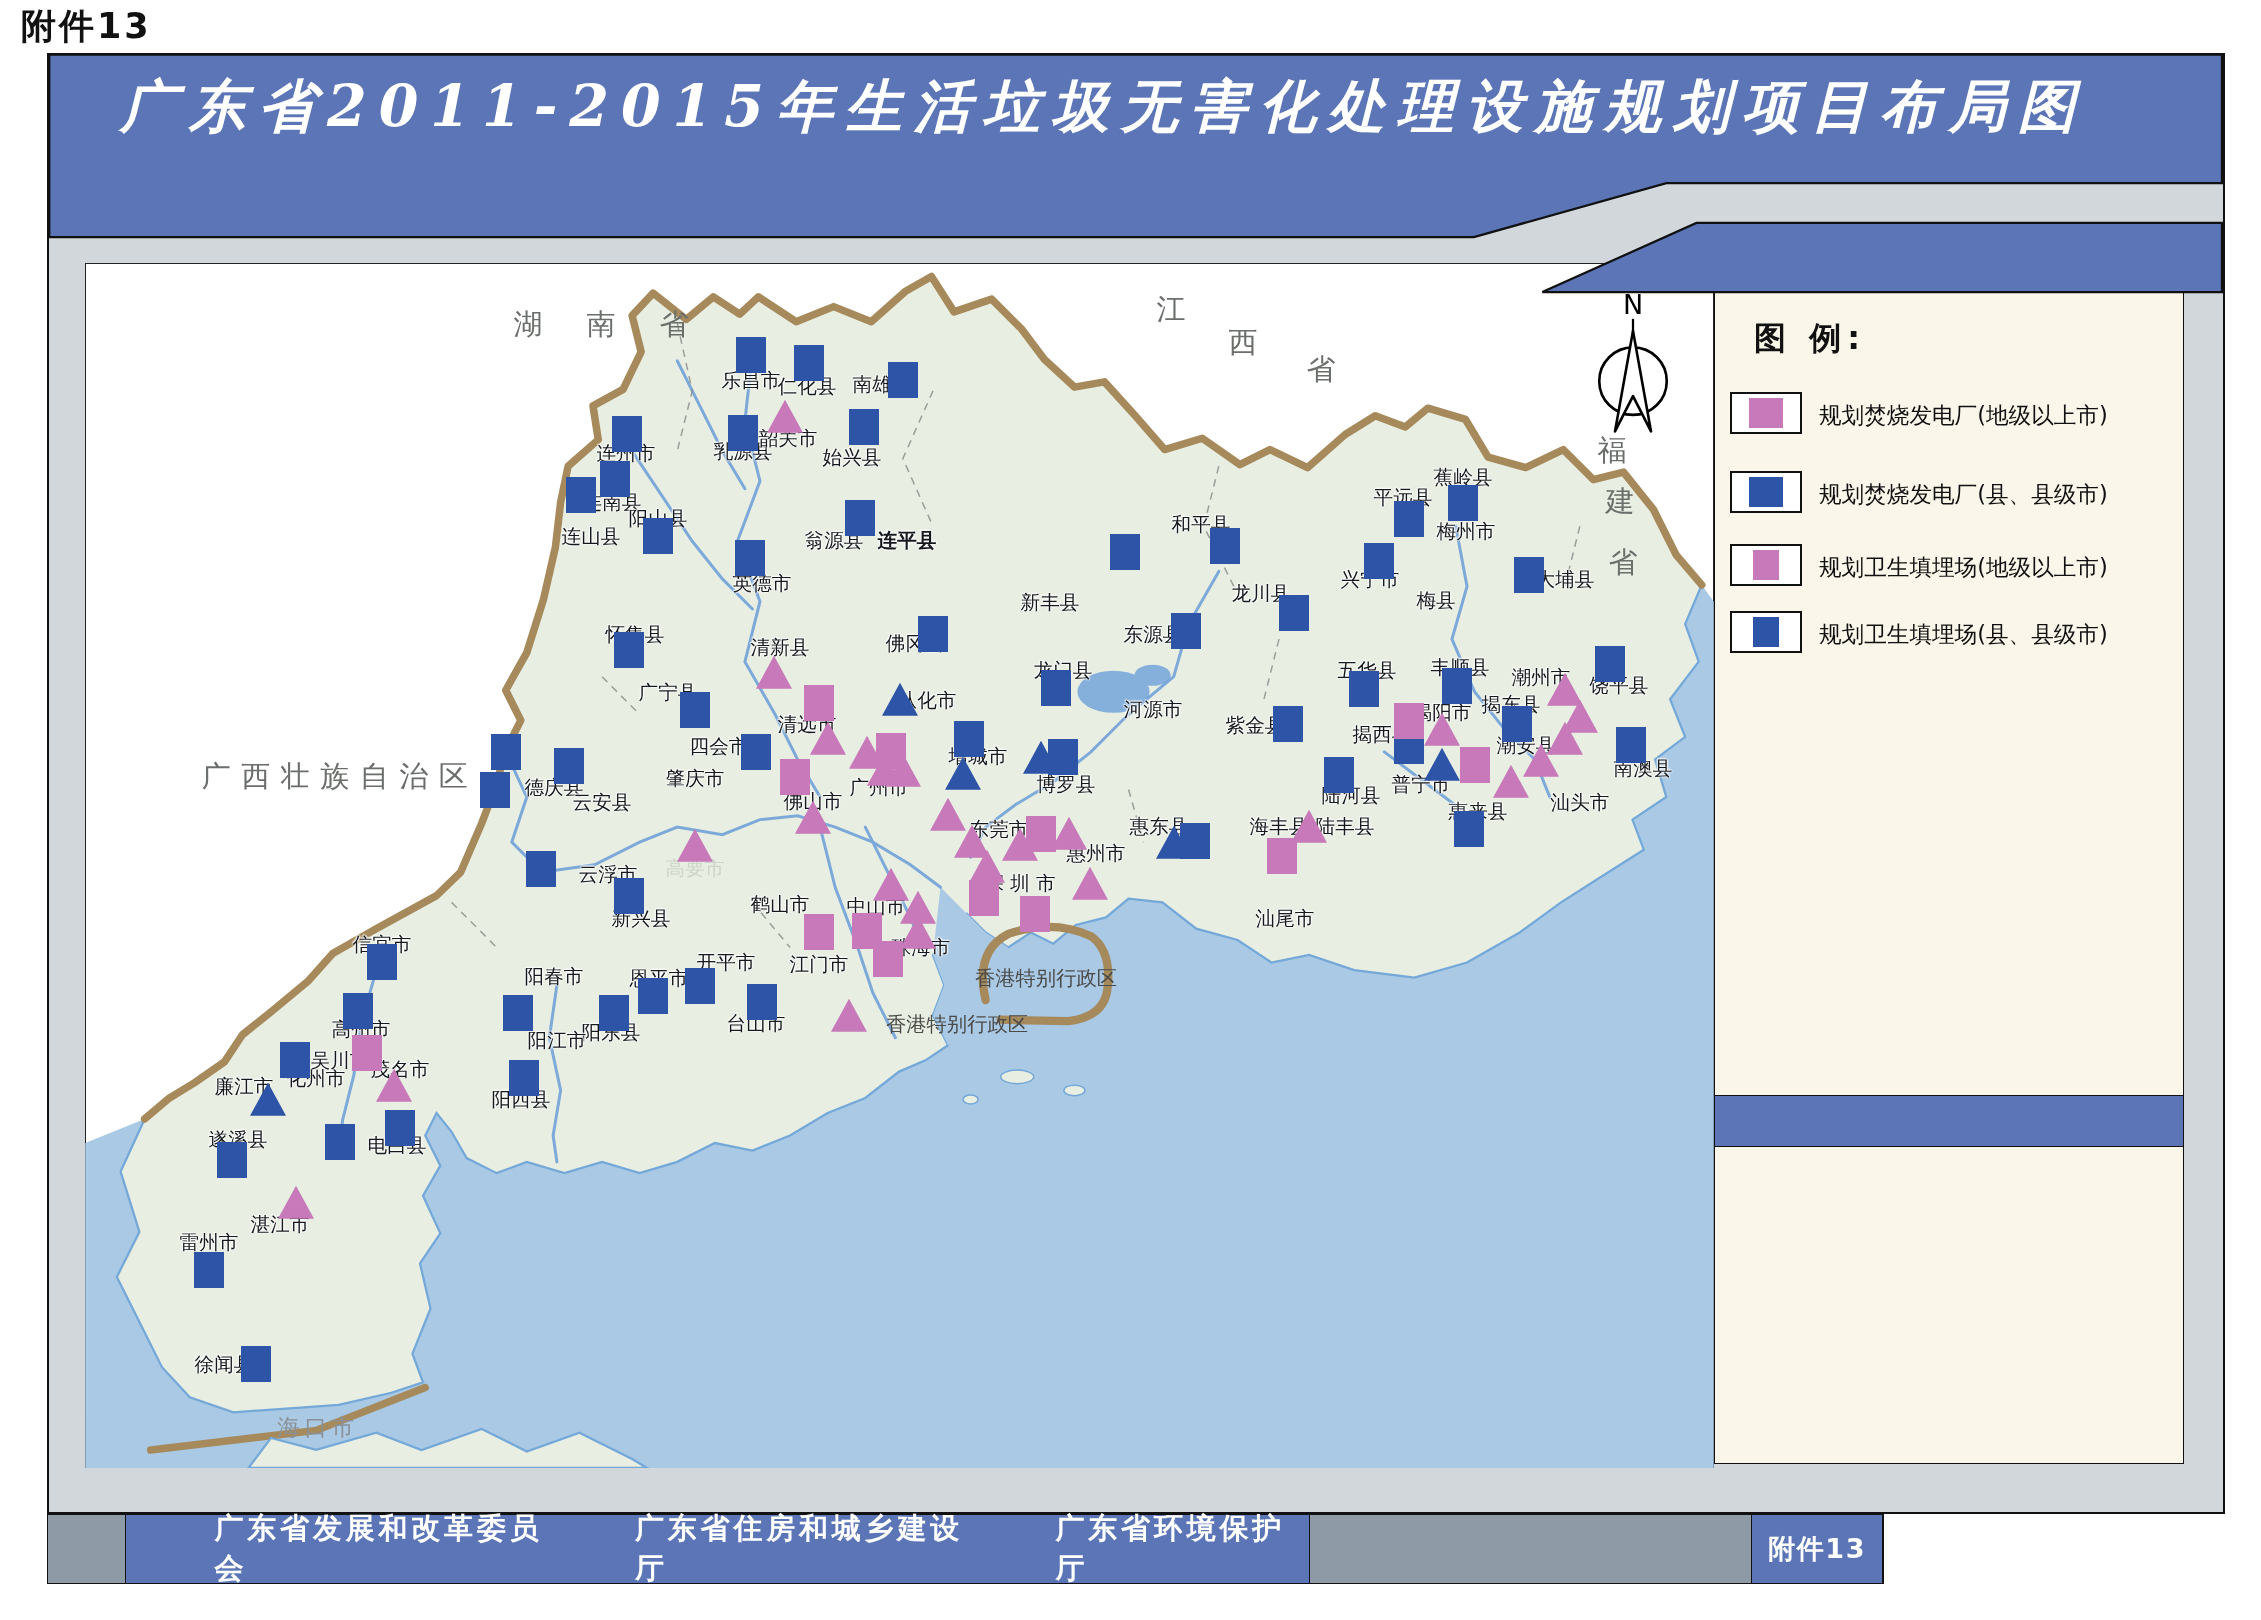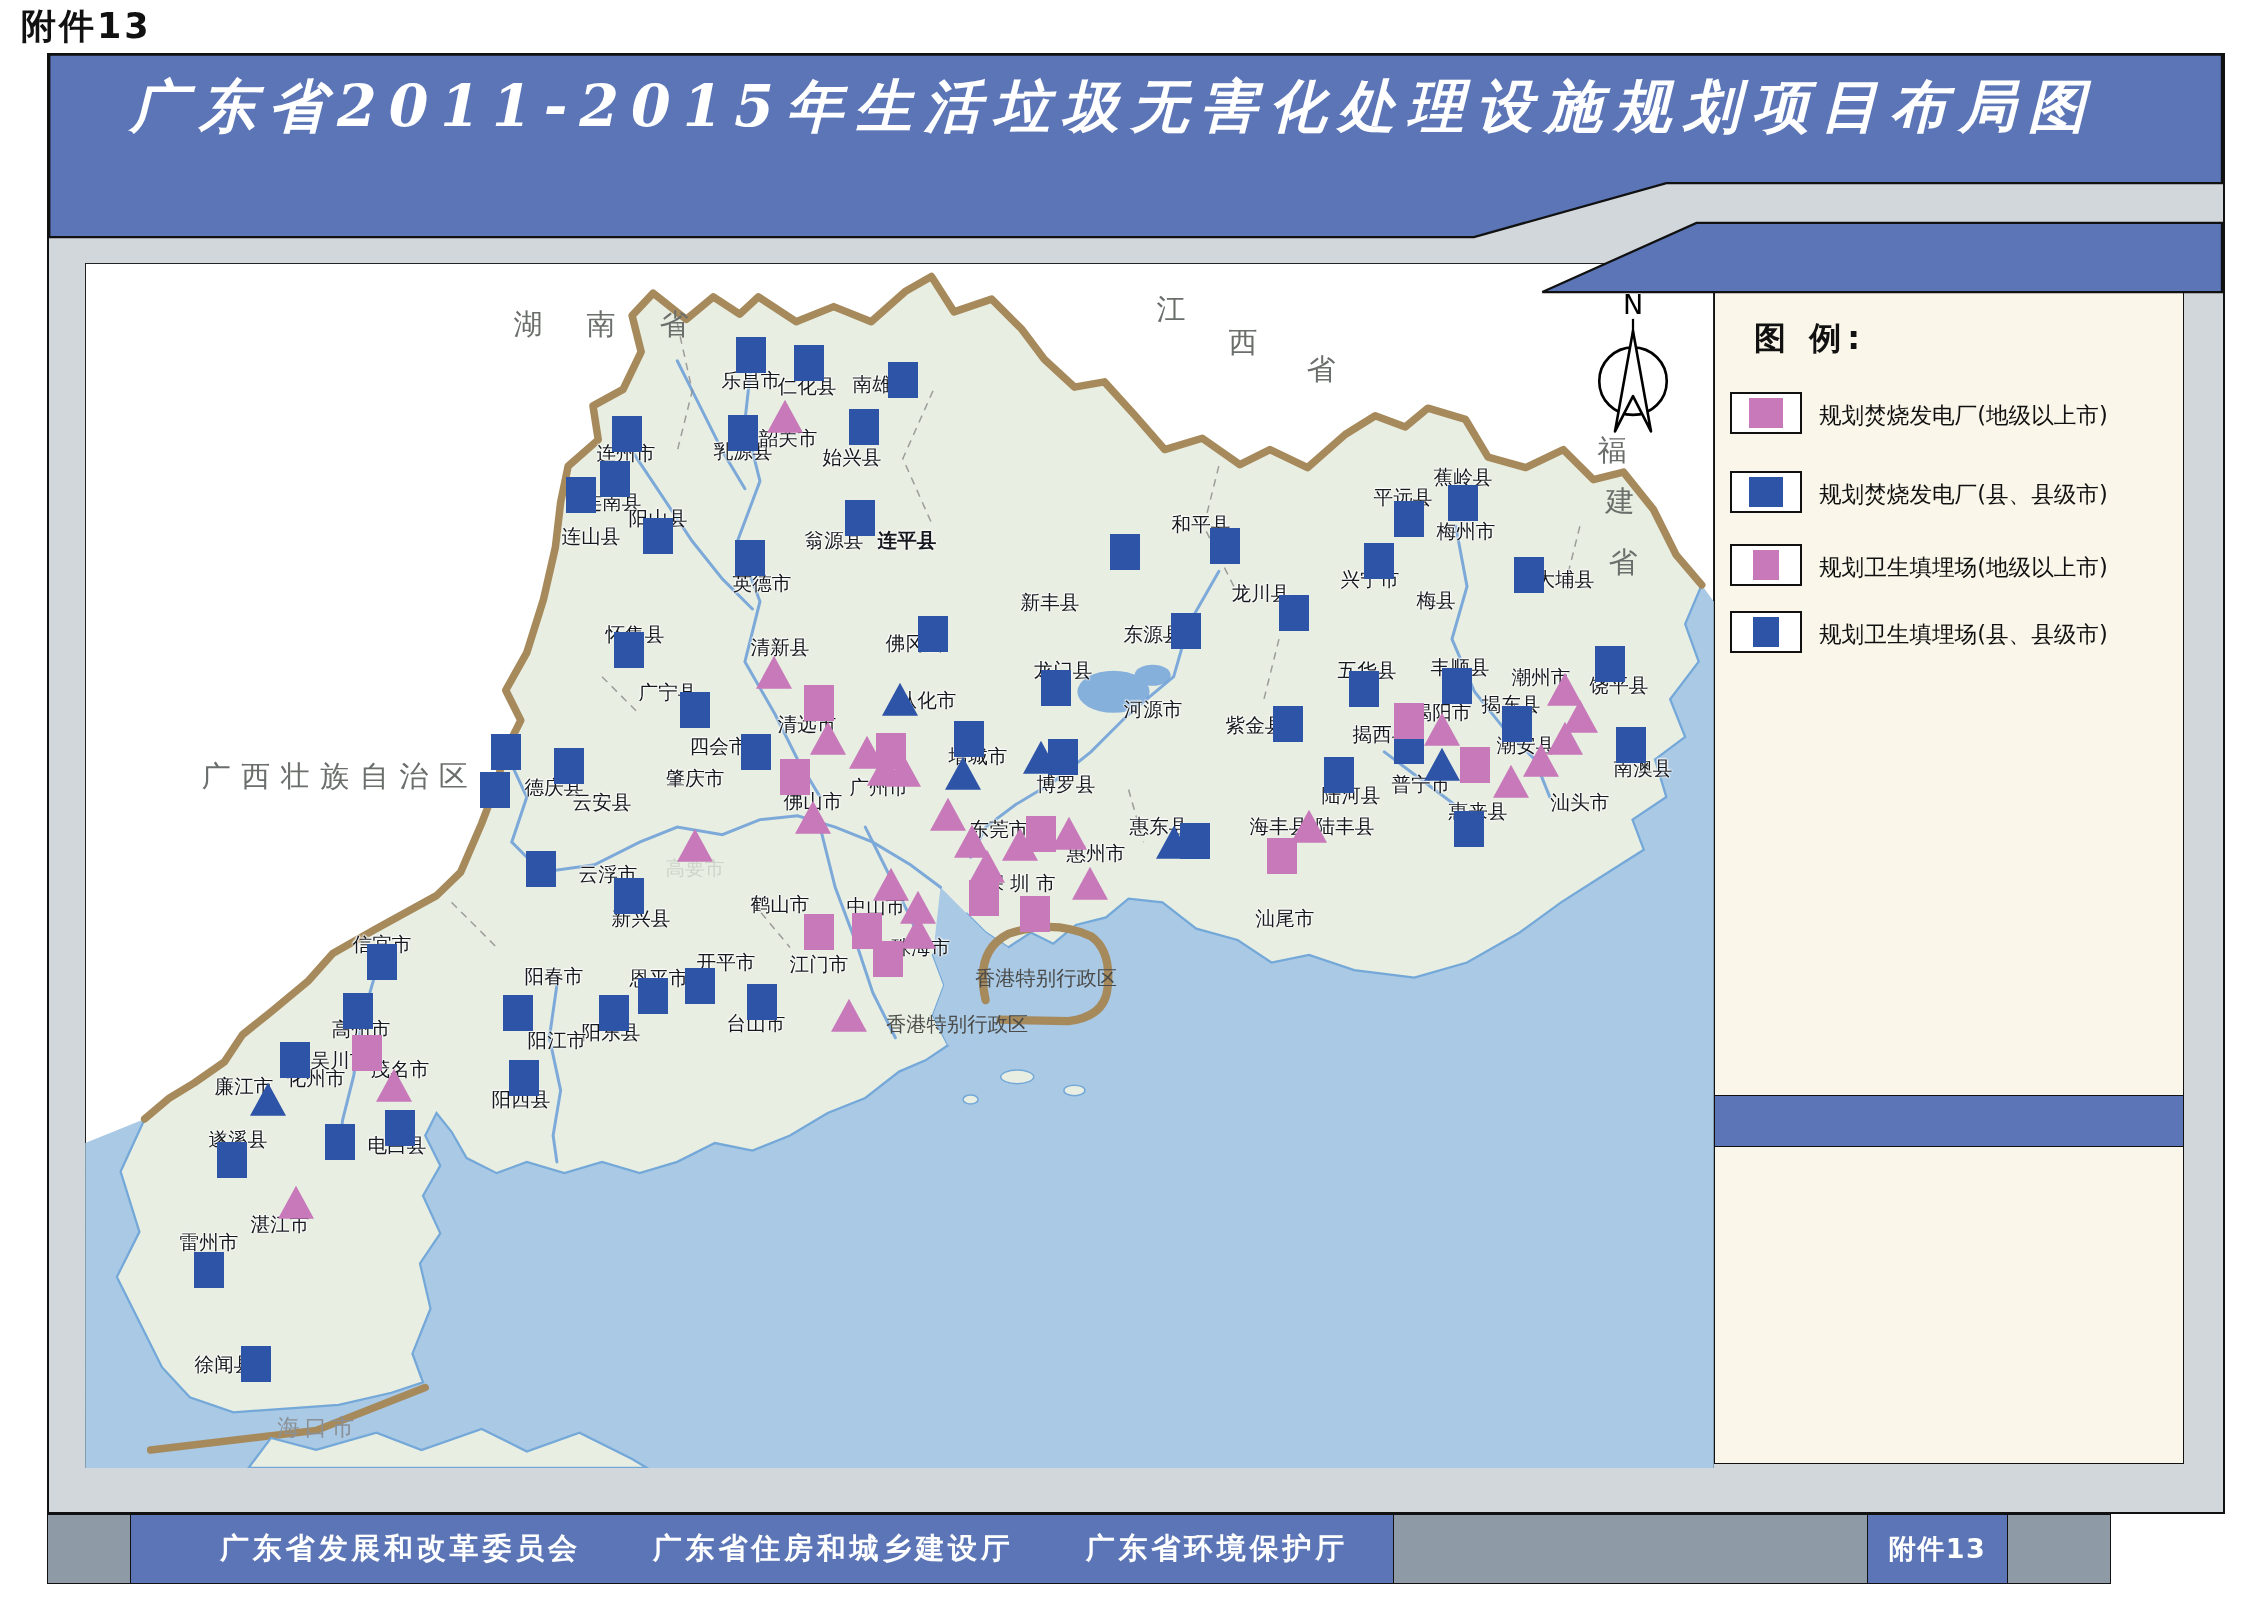--- a/index.html
+++ b/index.html
@@ -1,21 +1,21 @@
 <!DOCTYPE html>
 <html style="font-size:12px"><head>
 <meta charset="utf-8">
 <style>
   html,body{margin:0;padding:0;background:#fff;font-family:"DejaVu Sans",sans-serif;}
   #stage{position:relative;width:2261px;height:1620px;background:#fff;overflow:hidden;}
   .abs{position:absolute;}
   #att-top{left:21px;top:3px;font-size:35px;font-weight:bold;color:#111;letter-spacing:3px;}
   #frame{left:47px;top:53px;width:2178px;height:1461px;background:#d2d7db;border:2.3px solid #111;box-sizing:border-box;}
   #hdr-svg{left:47px;top:53px;width:2178px;height:421px;z-index:6;pointer-events:none;}
-  #title{left:120px;top:69px;width:1987px;text-align:center;z-index:7;color:#fff;
+  #title{left:120px;top:69px;width:1987px;text-align:left;z-index:7;color:#fff;
          font-family:"DejaVu Serif","Liberation Serif",serif;font-style:italic;font-weight:bold;
          font-size:57px;letter-spacing:12px;white-space:nowrap;}
   #mapbox{left:85px;top:263px;width:1629px;height:1205px;background:#fff;border:1.5px solid #222;box-sizing:border-box;z-index:1;}
   #map-svg{left:85px;top:263px;width:1629px;height:1205px;z-index:2;}
   #overlay{left:0;top:0;width:2261px;height:1620px;z-index:4;pointer-events:none;}
   .plbl{position:absolute;transform:translate(-50%,-50%);font-size:19.6px;color:#15181c;white-space:nowrap;
         text-shadow:0 0 2.3px #fff,0 0 2.3px #fff,0.8px 0.8px 1.5px #fff,-0.8px -0.8px 1.5px #fff;}
   .rlbl{position:absolute;transform:translate(-50%,-50%);color:#6b6f6b;white-space:nowrap;}
   .mk{position:absolute;}
   .mk-bs{width:30px;height:36px;background:#2d54a7;transform:translate(-50%,-50%);}
@@ -29,21 +29,21 @@
   .leg-row{position:absolute;left:0;width:100%;height:45px;}
   .leg-box{position:absolute;left:15px;top:0;width:72px;height:42px;background:#fff;border:2.3px solid #111;box-sizing:border-box;
            display:flex;align-items:center;justify-content:center;}
   .leg-lab{position:absolute;left:104px;top:50%;transform:translateY(-50%);font-size:22.6px;color:#111;white-space:nowrap;}
   .sym-sq{width:25.6px;height:30px;}
   .sym-tri{width:0;height:0;border-left:17.3px solid transparent;border-right:17.3px solid transparent;border-bottom:30px solid;}
   .c-pink{background:#c779b9;border-bottom-color:#c779b9;}
   .c-blue{background:#2d54a7;border-bottom-color:#2d54a7;}
   #leg-band{position:absolute;left:-1.5px;top:802px;width:470px;height:52px;background:#5b75b7;border:1.5px solid #111;box-sizing:border-box;}
   #compass{left:1573px;top:287px;width:120px;height:162px;z-index:5;}
-  #footer{left:47px;top:1514px;width:2064px;height:70px;display:flex;z-index:6;border:1.5px solid #111;box-sizing:border-box;background:#8f9aa7;}
+  #footer{left:47px;top:1514px;width:1837px;height:70px;display:flex;z-index:6;border:1.5px solid #111;box-sizing:border-box;background:#8f9aa7;}
   .fseg{height:100%;box-sizing:border-box;border-right:1.5px solid #111;}
   .fgray{background:#8f9aa7;}
   .fblue{background:#5b75b7;display:flex;align-items:center;color:#fff;font-weight:bold;}
   #fseg-agencies{width:1263px;font-size:29px;letter-spacing:3.8px;gap:72px;padding-left:89px;}
   #fseg-att{width:140px;justify-content:center;font-size:27px;letter-spacing:1.5px;}
 </style>
 </head>
 <body>
 
 <div id="stage">

